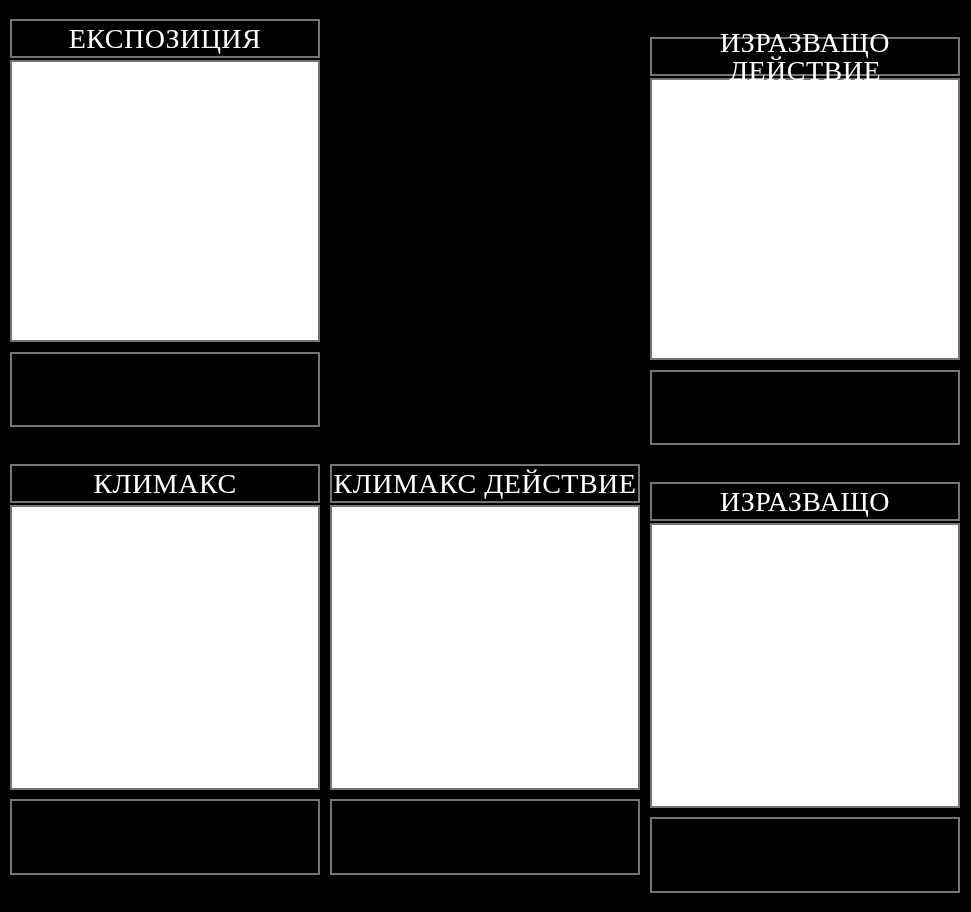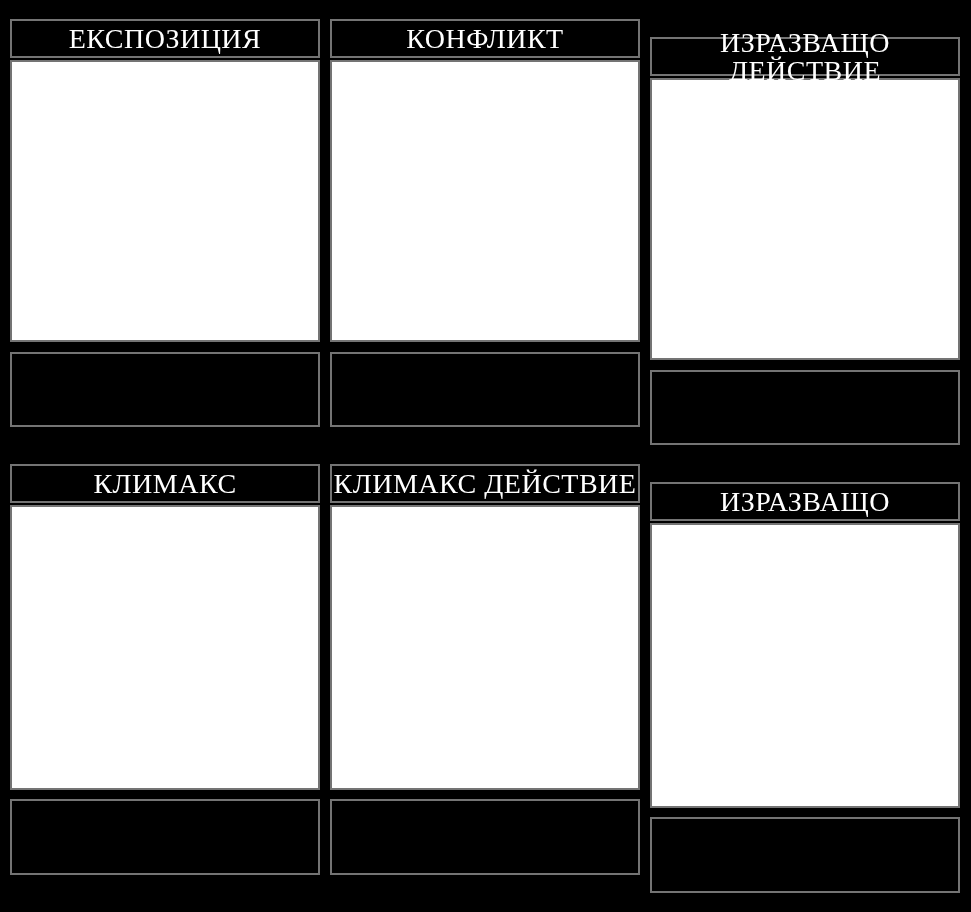--- a/index.html
+++ b/index.html
@@ -81,27 +81,20 @@
 <div class="board">
 
   <div class="panel row1 col1">
     <div class="title-box">
       <span>ЕКСПОЗИЦИЯ</span>
     </div>
     <div class="cell"></div>
     <div class="notes"></div>
   </div>
 
-  <div class="panel row1 col2">
-    <div class="title-box">
-      <span>КОНФЛИКТ</span>
-    </div>
-    <div class="cell"></div>
-    <div class="notes"></div>
-  </div>
 
   <div class="panel row1 col3">
     <div class="title-box">
       <span>ИЗРАЗВАЩО ДЕЙСТВИЕ</span>
     </div>
     <div class="cell"></div>
     <div class="notes"></div>
   </div>
 
   <div class="panel row2 col1">

